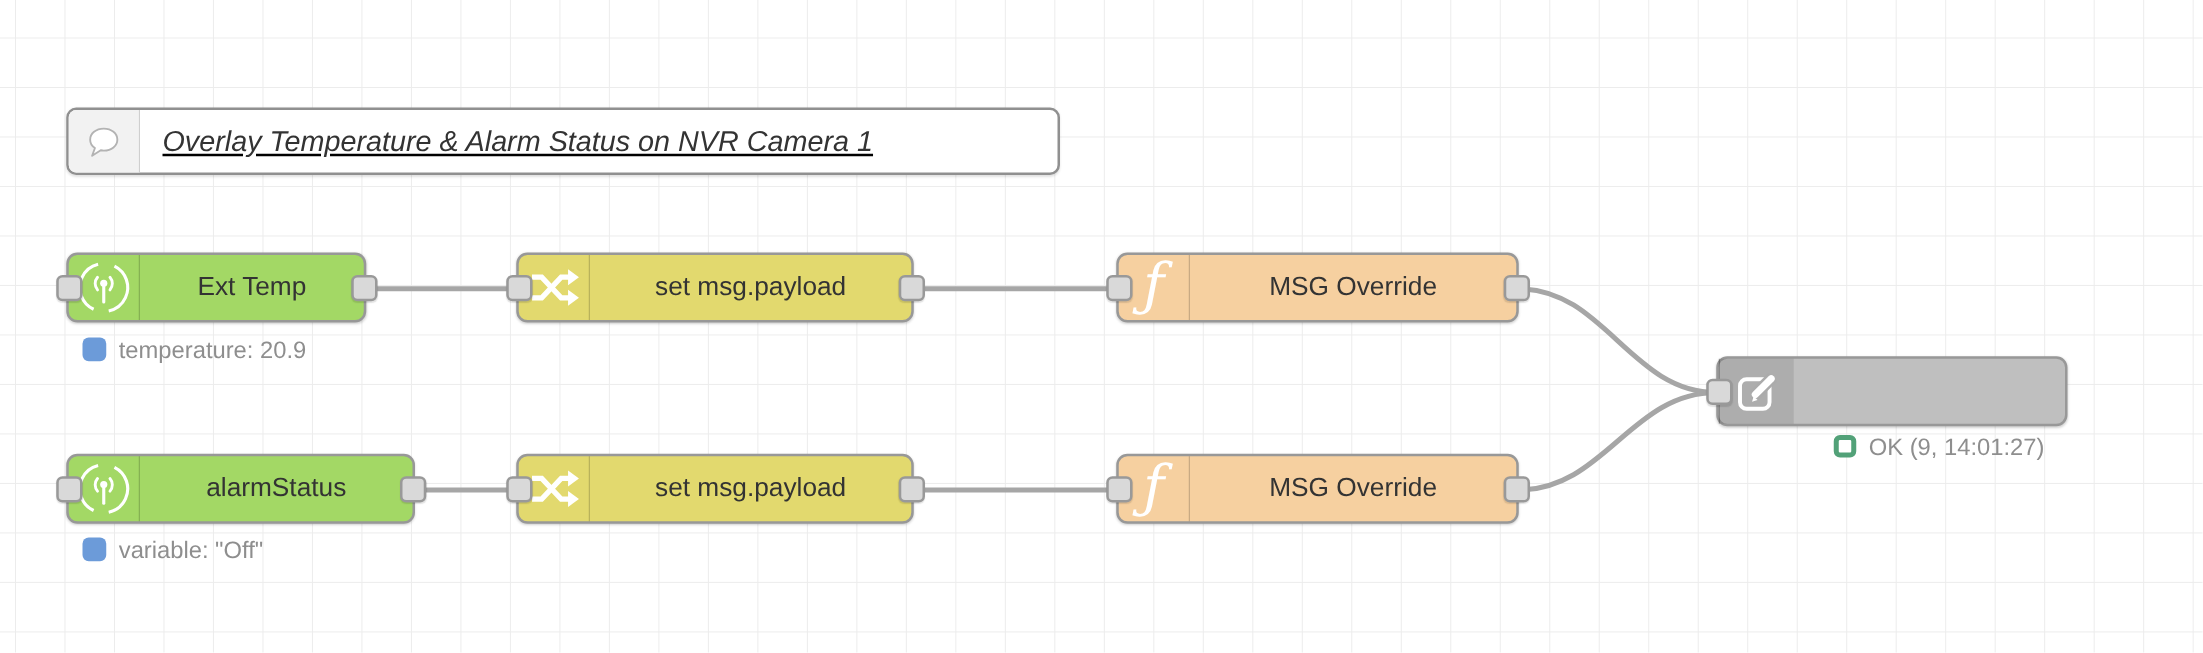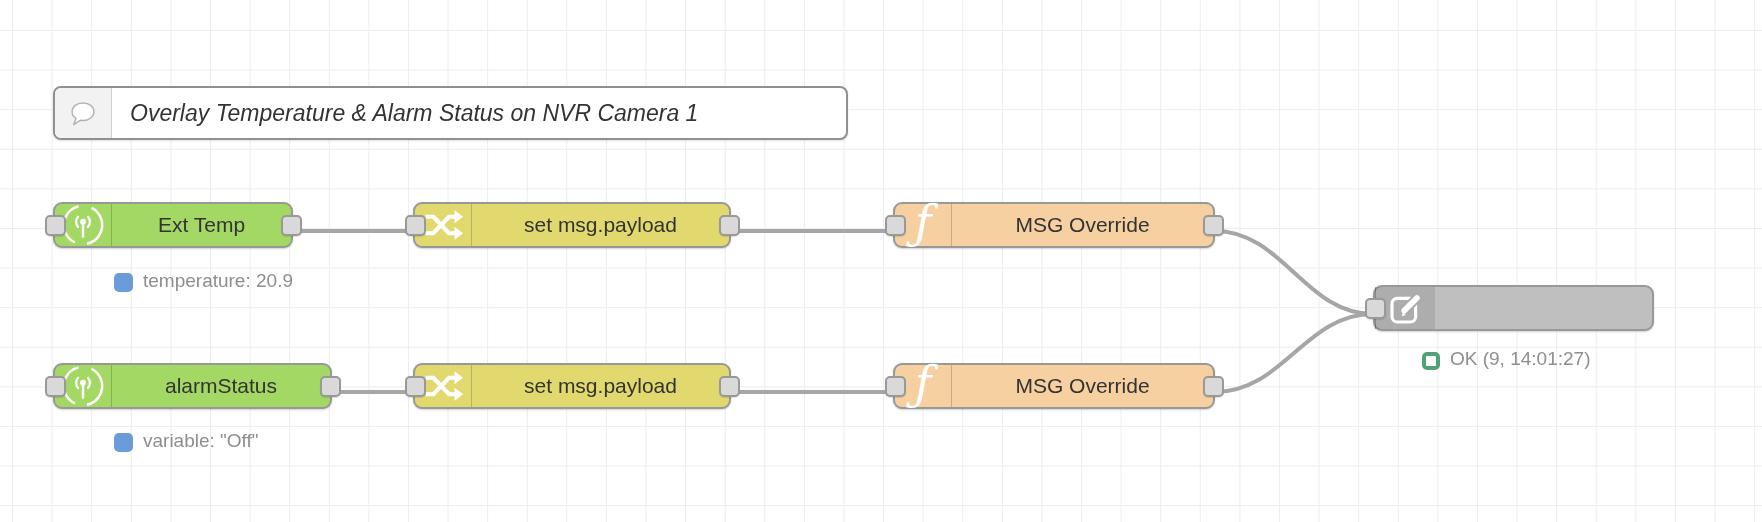--- a/index.html
+++ b/index.html
@@ -13,21 +13,21 @@
       linear-gradient(to right,#ececec 1px,transparent 1px),
       linear-gradient(to bottom,#ececec 1px,transparent 1px);
     background-size:39.6px 39.6px;
     background-position:12px 30px;
   }
   .wires{position:absolute;left:0;top:0;width:1762px;height:522px;}
   .wires path{stroke:#a6a6a6;stroke-width:4;fill:none;stroke-linecap:round;}
 
   .node{
     position:absolute;
-    height:46px;
+    height:56px;
     display:flex;
     align-items:stretch;
     border:2px solid #989898;
     border-radius:9px;
     box-sizing:border-box;
     box-shadow:0 1px 2px rgba(0,0,0,0.18);
   }
   .icon-section{
     width:56px;
     flex:0 0 56px;
@@ -62,41 +62,41 @@
 
   .comment-node{
     position:absolute;
     left:53px;top:86px;width:795px;height:54px;
     display:flex;align-items:stretch;
     background:#ffffff;
     border:2px solid #909090;
     border-radius:8px;
     box-sizing:border-box;
     box-shadow:0 1px 2px rgba(0,0,0,0.12);
+    text-decoration:underline;
   }
   .comment-icon-section{
     flex:0 0 56px;
     background:#f2f2f2;
     border-right:1px solid #cfcfcf;
     border-radius:6px 0 0 6px;
     display:flex;align-items:center;justify-content:center;
   }
   .comment-label{
     flex:1;display:flex;align-items:center;
     padding-left:18px;
     font-size:23px;font-style:italic;color:#333;
     white-space:nowrap;
   }
 
   .status{
     position:absolute;
-    display:flex;align-items:flex-end;
+    display:flex;align-items:flex-start;
     font-size:19px;color:#8e8e8e;
     white-space:nowrap;
-    margin-left:48px;
   }
   .status .status-shape{margin-right:10px;}
   .shape-dot{width:19px;height:19px;border-radius:5px;}
   .shape-ring{width:10px;height:10px;border-radius:5px;border:4.5px solid;background:#fff;}
 
   .fn-glyph{font-family:"DejaVu Serif","Liberation Serif",serif;font-style:italic;}
 </style>
 </head>
 <body>
 
@@ -212,18 +212,18 @@
     <div class="port port-in"></div>
     <div class="icon-section right">
       <svg width="42" height="42" viewBox="0 0 48 48">
         <rect x="8" y="13" width="27" height="27" rx="6" fill="none" stroke="#fff" stroke-width="3.6"></rect>
         <path d="M21,28 L38,11" stroke="#ababab" stroke-width="11" stroke-linecap="butt"></path>
         <path d="M22,27 L36.5,12.5" stroke="#fff" stroke-width="6.5" stroke-linecap="round"></path>
         <path d="M20.5,28.5 l-1.5,5 5,-1.5 z" fill="#fff"></path>
       </svg>
     </div>
   </div>
-  <div class="status" style="left:1374px;top:348px;">
+  <div class="status" style="left:1467px;top:348px;">
     <span class="status-shape shape-ring" style="border-color: rgb(82, 161, 120);"></span>
     <span>OK (9, 14:01:27)</span>
   </div>
 
 </div>
 
 </body></html>

